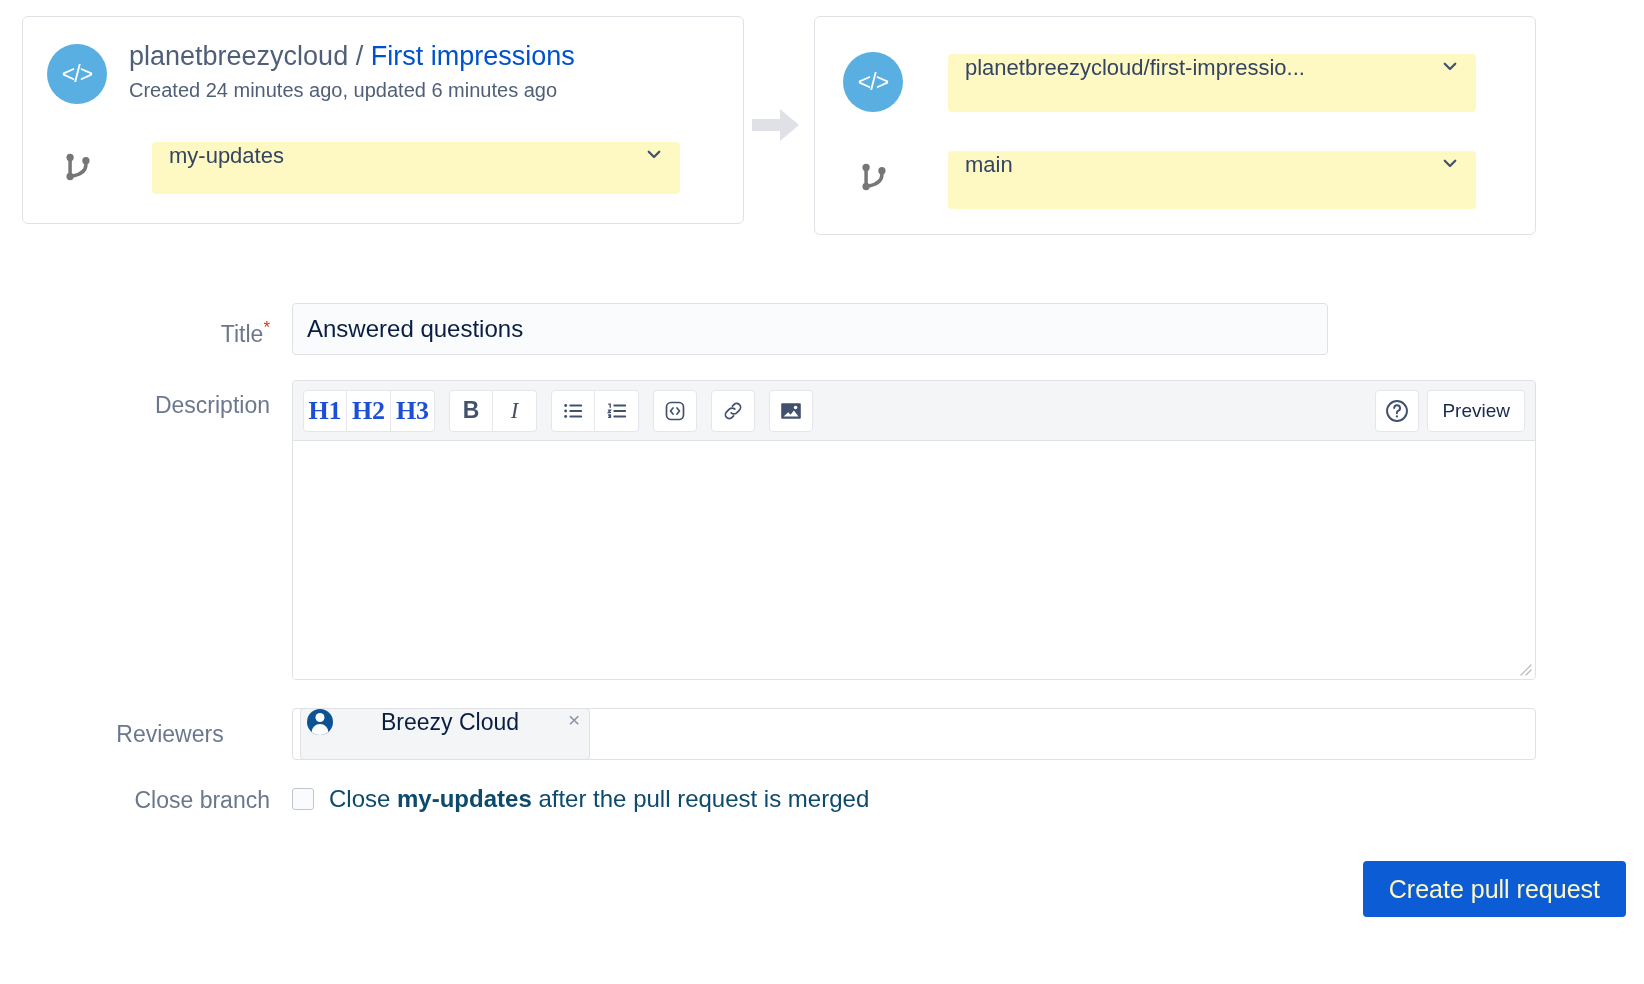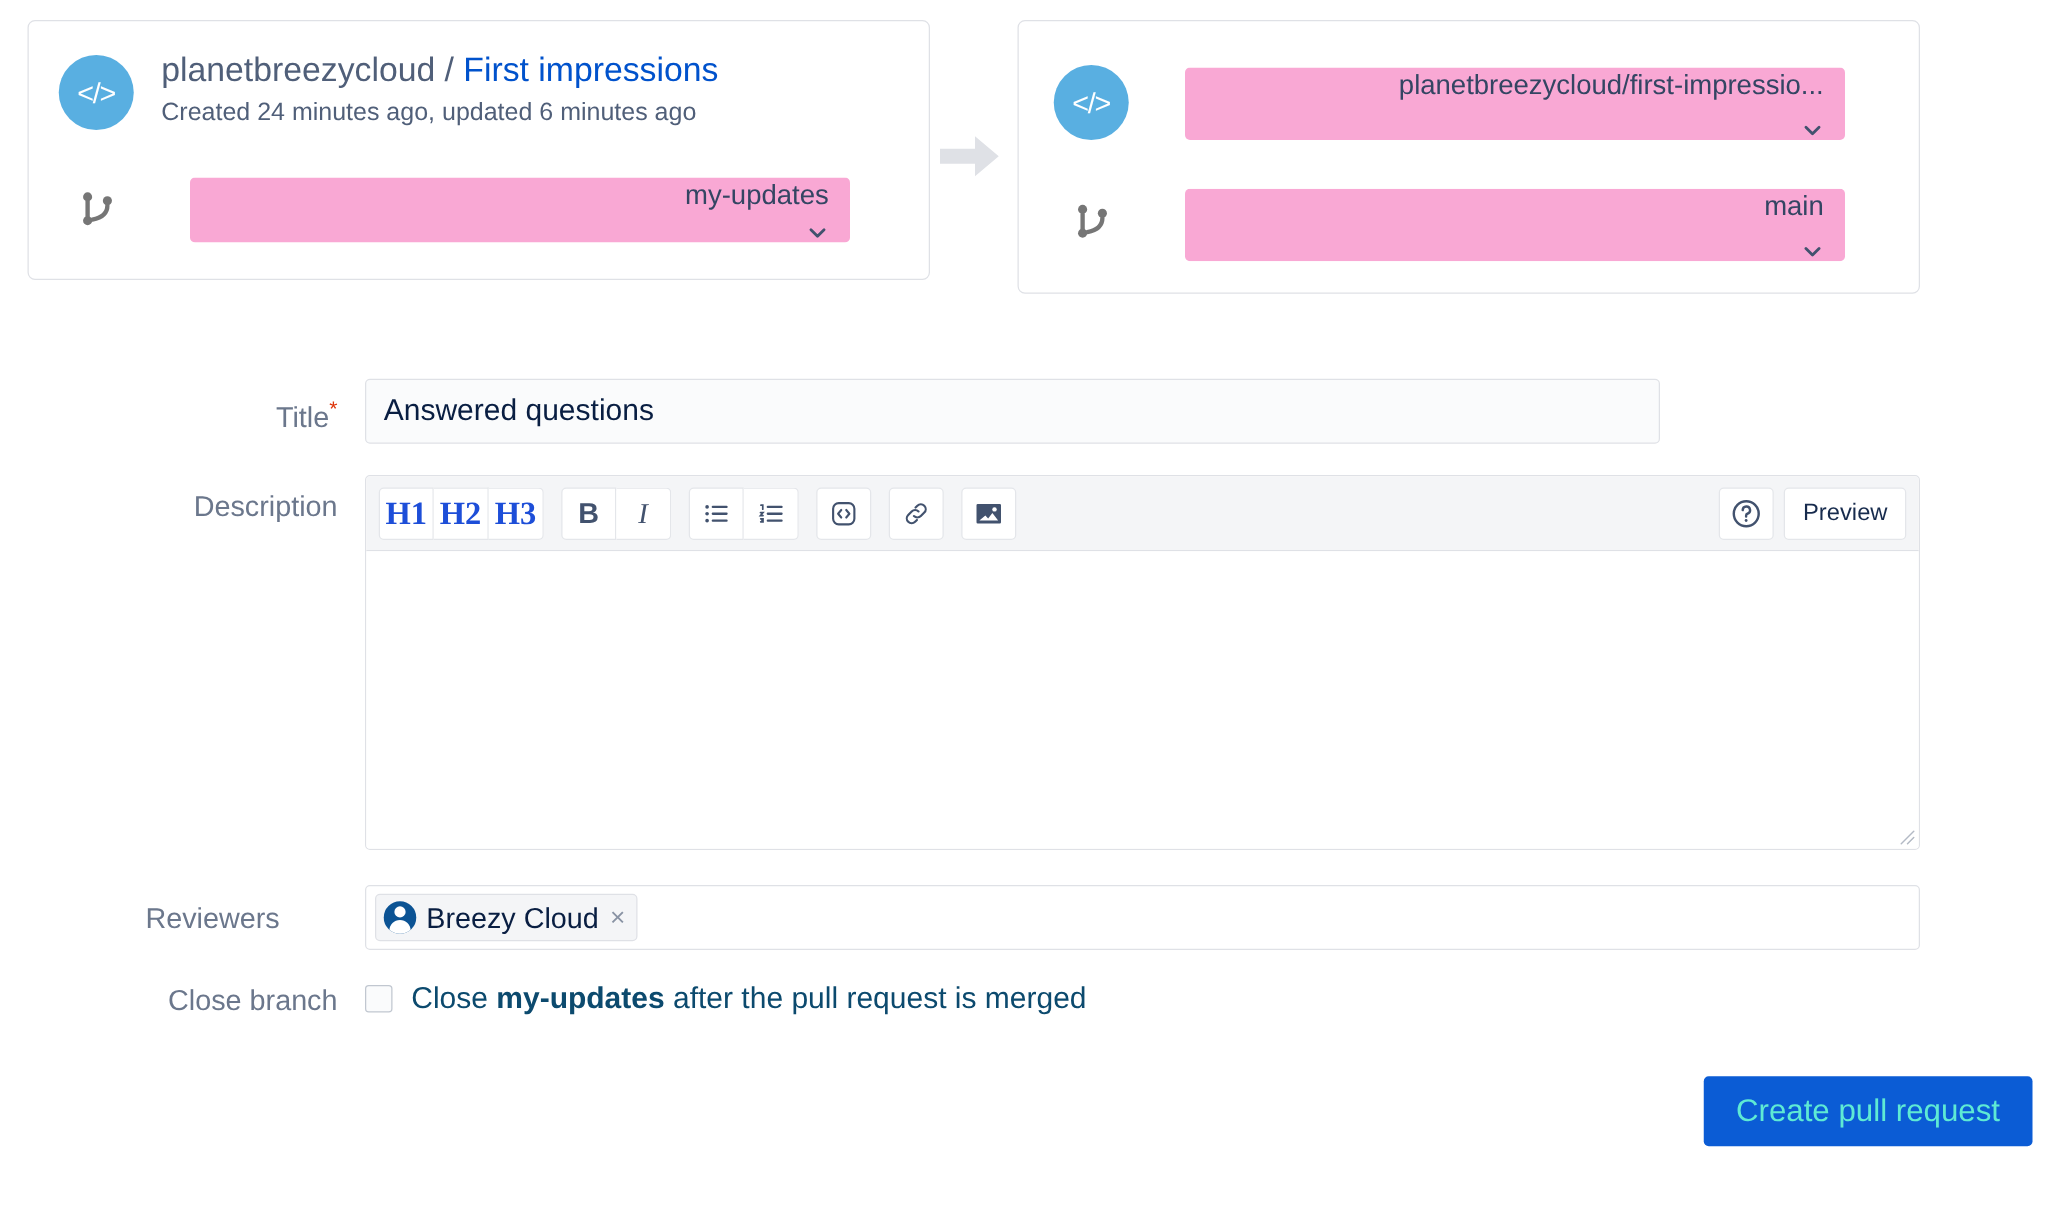--- a/index.html
+++ b/index.html
@@ -62,31 +62,30 @@
   .repo-title .link { color: #0052cc; }
   .repo-sub {
     position: absolute;
     font-size: 20px;
     color: #505f79;
     white-space: nowrap;
   }
 
   .select-box {
     position: absolute;
-    background: #f9a8d4;
+    background: #fef9c3;
     border: 1px solid transparent;
     border-radius: 4px;
     display: flex;
-    align-items: flex-end;
+    align-items: flex-start;
     padding: 0 16px;
     font-size: 22px;
     color: #344563;
     white-space: nowrap;
     overflow: hidden;
-    flex-direction: column;
   }
   .select-box .val { flex: 1; overflow: hidden; text-overflow: ellipsis; }
   .chev {
     width: 18px; height: 18px;
     flex: 0 0 auto;
     margin-left: 10px;
     color: #42526e;
   }
 
   .arrow-between {
@@ -208,28 +207,28 @@
     width: 1244px; height: 52px;
     background: #ffffff;
     border: 1px solid #dfe1e6;
     border-radius: 4px;
     display: flex;
     align-items: center;
     padding: 0 7px;
   }
   .chip {
     display: flex;
-    align-items: center;
     background: #f4f5f7;
     border: 1px solid #dfe1e6;
     border-radius: 4px;
-    height: 38px;
+    height: 52px;
     padding: 0 9px 0 6px;
     font-size: 23px;
     color: #091e42;
+    gap: 40px;
   }
   .chip-avatar {
     width: 26px; height: 26px;
     border-radius: 50%;
     background: #0b5394;
     margin-right: 8px;
     flex: 0 0 auto;
     position: relative;
     overflow: hidden;
   }
@@ -280,21 +279,21 @@
   }
   .cb-text b { font-weight: bold; }
 
   
   .primary-btn {
     position: absolute;
     right: 18px; top: 861px;
     height: 56px;
     background: #0b5cd5;
     border-radius: 4px;
-    color: #5eead4;
+    color: #fef9c3;
     font-size: 25px;
     display: flex;
     align-items: center;
     justify-content: center;
     padding: 0 26px;
     border: none;
     font-family: "Liberation Sans", sans-serif;
   }
 </style>
 </head>

